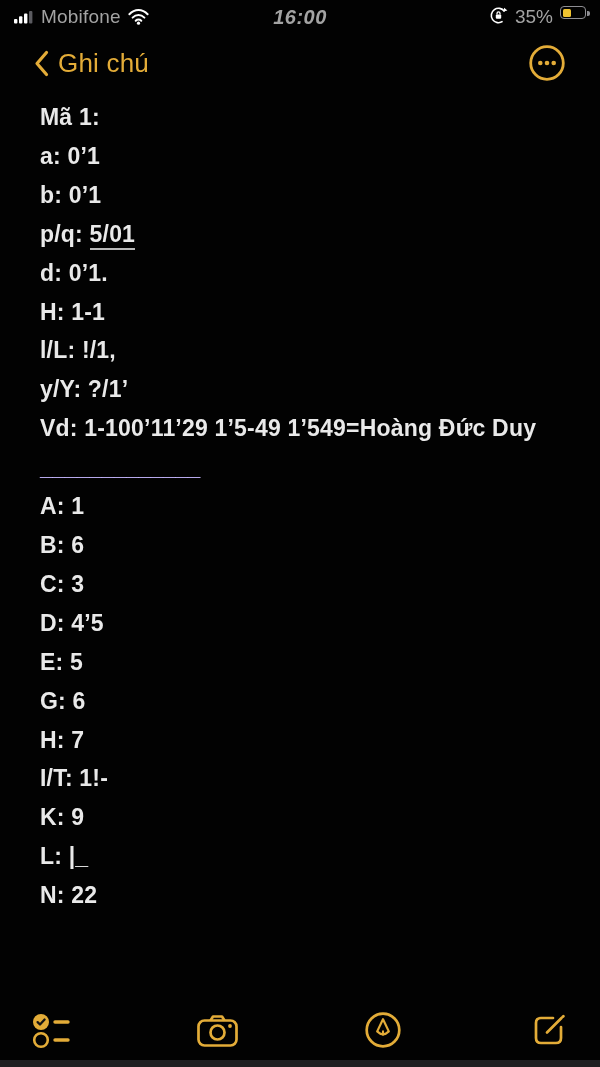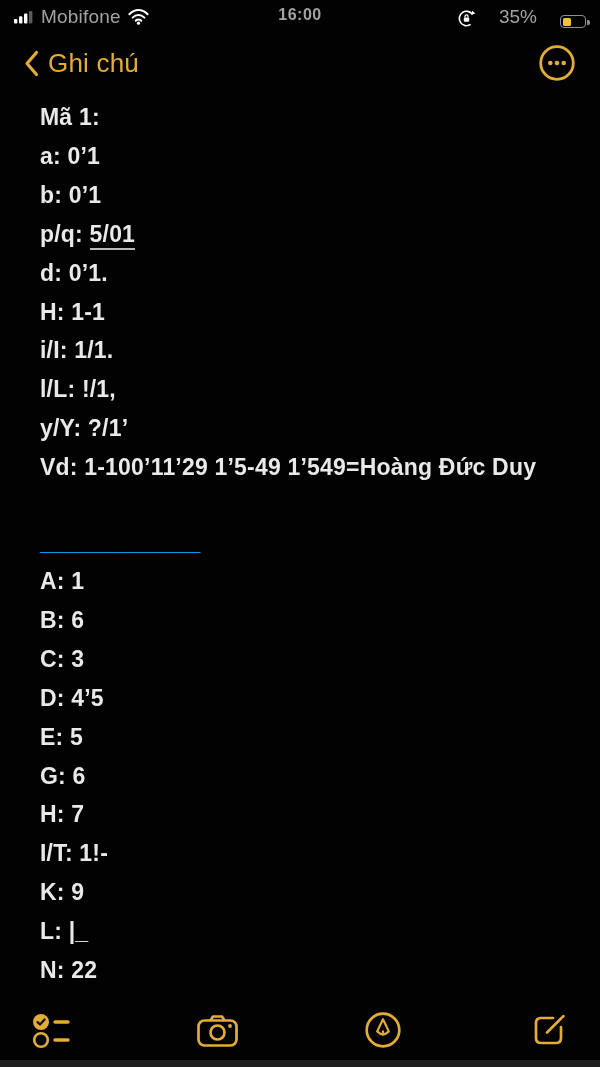--- a/index.html
+++ b/index.html
@@ -11,43 +11,43 @@
   
   .status-bar {
     position:absolute; top:0; left:0; right:0; height:34px;
     display:flex; align-items:center; justify-content:space-between;
     padding:0 14px; color:#a3a3a3;
   }
   .sb-left { display:flex; align-items:center; gap:7px; }
   .sb-carrier { font-size:19px; font-weight:500; letter-spacing:0.2px; }
   .sb-time {
     position:absolute; left:50%; transform:translateX(-50%); top:6px;
-    font-size:16px; font-weight:700; letter-spacing:0.5px;
+    font-size:20px; font-weight:700; letter-spacing:0.5px;font-style:italic;
   }
-  .sb-right { display:flex; align-items:flex-end; gap:23px; }
+  .sb-right { display:flex; align-items:flex-start; gap:7px; }
   .sb-percent { font-size:19px; font-weight:500; }
   .battery { position:relative; width:26px; height:13px; border:1.5px solid #8E8E93; border-radius:4px; }
   .battery-fill { position:absolute; left:1.5px; top:1.5px; bottom:1.5px; width:8px; border-radius:1.5px; background:#F0C330; }
   .battery-nub { position:absolute; right:-4.5px; top:3.5px; width:2.5px; height:5px; background:#8E8E93; border-radius:0 2px 2px 0; }
   
   .nav-bar {
     position:absolute; top:36px; left:0; right:0; height:54px;
-    display:flex; align-items:center; justify-content:space-between; padding:0 24px;
+    display:flex; align-items:center; justify-content:space-between; padding:0 34px;
   }
   .back-button { display:flex; align-items:center; gap:9px; color:#E3AC38; cursor:pointer; }
   .back-label { font-size:26px; letter-spacing:0.2px; }
   .more-button { width:38px; height:38px; display:flex; align-items:center; justify-content:center; cursor:pointer; }
   
   .note-content {
     position:absolute; top:94px; left:0; right:0; bottom:74px;
     padding:4px 12px 0 40px;
     color:#E9E9E9; font-size:23px; letter-spacing:0.2px;font-weight:bold;
   }
   .note-line { line-height:38.9px; white-space:pre; }
-  .note-line.separator { color:#0ea5e9; letter-spacing:-0.5px;margin-top:36px; }
+  .note-line.separator { color:#c4b5fd; letter-spacing:-0.5px; }
   .underlined { border-bottom:2px solid #B9B9B9; padding-bottom:1px; }
   
   .toolbar {
     position:absolute; left:0; right:0; bottom:7px; height:60px;
     display:flex; align-items:center; justify-content:space-between;
     padding:0 28px;
   }
   .tool-button { width:46px; height:46px; display:flex; align-items:center; justify-content:center; cursor:pointer; }
   .home-strip { position:absolute; left:0; right:0; bottom:0; height:7px; background:#1F1F21; }
 </style>
@@ -105,21 +105,20 @@
     </div>
   </div>
 
   <div class="note-content">
     <div class="note-line">Mã 1:</div>
     <div class="note-line">a: 0’1</div>
     <div class="note-line">b: 0’1</div>
     <div class="note-line"><span>p/q: </span><span class="underlined">5/01</span></div>
     <div class="note-line">d: 0’1.</div>
     <div class="note-line">H: 1-1</div>
-    <div class="note-line">i/I: 1/1.</div>
     <div class="note-line">l/L: !/1,</div>
     <div class="note-line">y/Y: ?/1’</div>
     <div class="note-line">Vd: 1-100’11’29 1’5-49 1’549=Hoàng Đức Duy</div>
     <div class="note-line separator">_____________</div>
     <div class="note-line">A: 1</div>
     <div class="note-line">B: 6</div>
     <div class="note-line">C: 3</div>
     <div class="note-line">D: 4’5</div>
     <div class="note-line">E: 5</div>
     <div class="note-line">G: 6</div>

